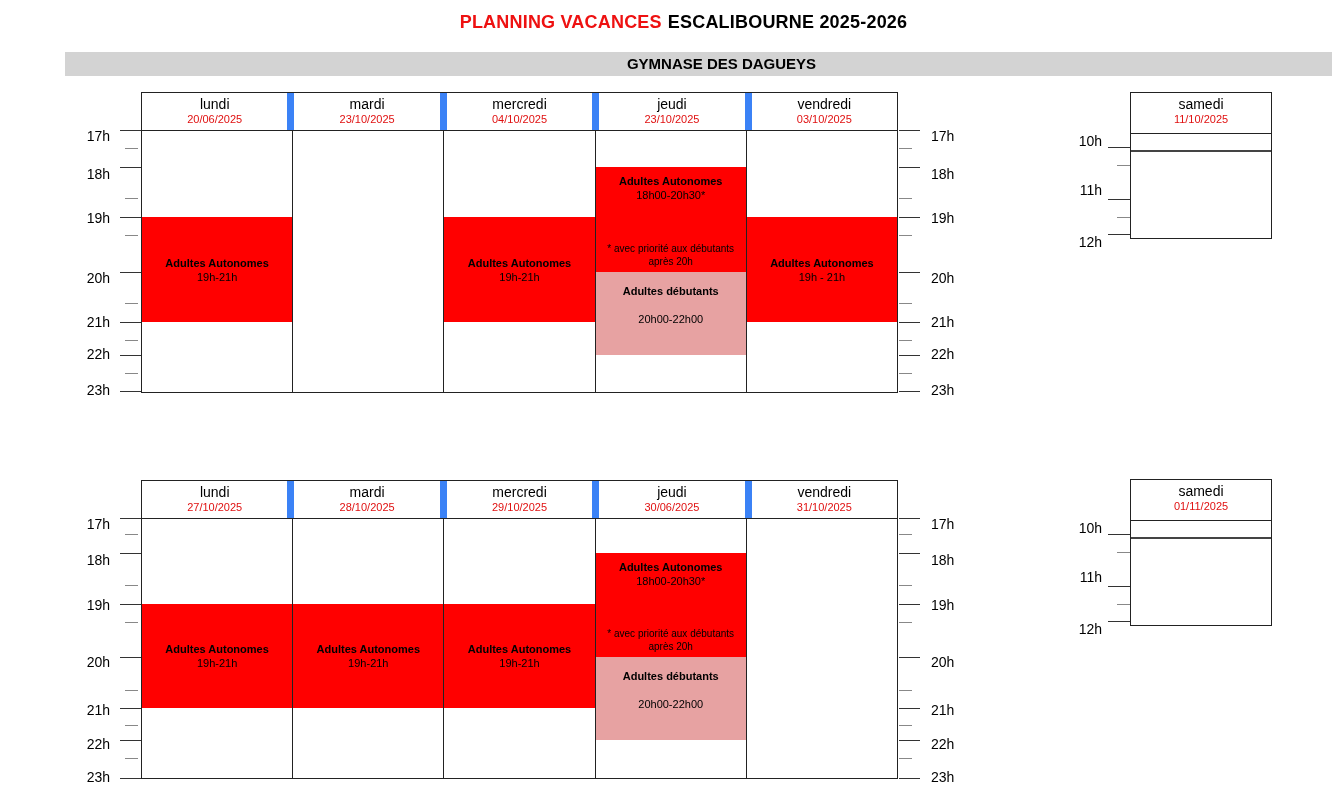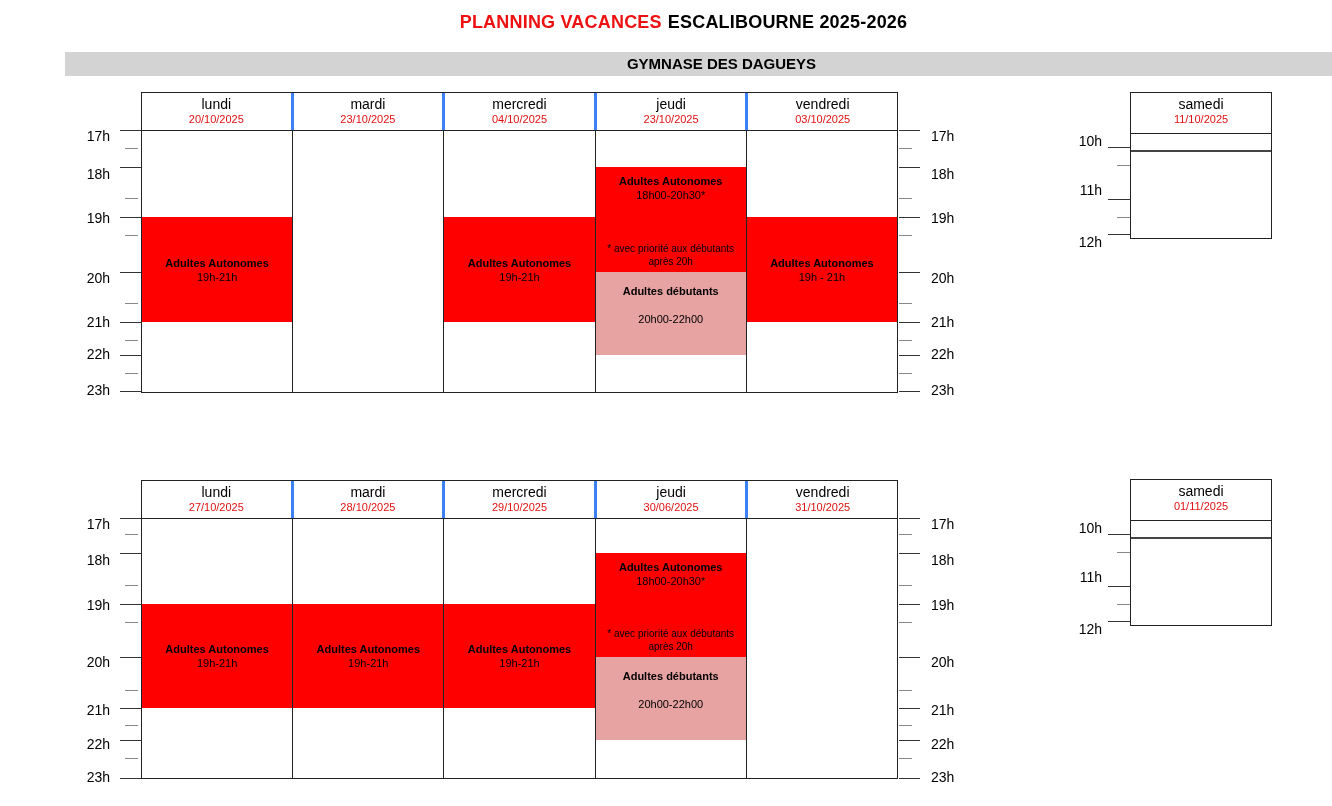--- a/index.html
+++ b/index.html
@@ -7,21 +7,21 @@
         font-family:"Liberation Sans",sans-serif;color:#000;padding-left:35px;}
   .title{position:absolute;left:0;right:0;top:12px;text-align:center;
          font-size:18px;font-weight:bold;letter-spacing:.2px;}
   .title .hl{color:#ee1111;}
   .title .rest{margin-left:6px;color:#000;}
   .banner{position:absolute;left:65px;top:52px;width:1313px;height:24px;
           background:#d3d3d3;text-align:center;font-size:15px;font-weight:bold;line-height:24px;}
   
   .grid{position:absolute;left:141px;width:757px;}
   .hdr{display:flex;border:1px solid #222;background:#fff;height:37px;}
-  .hcell{flex:1;border-right:3px solid #3b82f6;text-align:center;overflow:hidden;}
+  .hcell{flex:1;border-right:7px solid #3b82f6;text-align:center;overflow:hidden;}
   .hcell:last-child{border-right:none;}
   .dayname{font-size:14px;margin-top:3px;}
   .daydate{font-size:11px;color:#e01010;margin-top:1px;}
   .bdy{display:flex;border:1px solid #222;border-top:none;background:#fff;}
   .col{flex:1;position:relative;border-right:1px solid #222;}
   .col:last-child{border-right:none;}
   .g1 .bdy{height:261px;}
   .g2 .bdy{height:259px;}
   .blk{position:absolute;left:0;right:0;background:#ff0000;display:flex;flex-direction:column;
        align-items:center;justify-content:center;text-align:center;font-size:11px;line-height:14px;}
@@ -57,21 +57,21 @@
   <div class="title">
     <span class="hl">PLANNING VACANCES</span><span class="rest">ESCALIBOURNE 2025-2026</span>
   </div>
 
   <div class="banner">GYMNASE DES DAGUEYS</div>
 
   <div class="grid g1" style="top:92px;">
     <div class="hdr">
       <div class="hcell">
           <div class="dayname">lundi</div>
-          <div class="daydate">20/10/2025</div>
+          <div class="daydate">20/06/2025</div>
         </div>
       <div class="hcell">
           <div class="dayname">mardi</div>
           <div class="daydate">23/10/2025</div>
         </div>
       <div class="hcell">
           <div class="dayname">mercredi</div>
           <div class="daydate">04/10/2025</div>
         </div>
       <div class="hcell">

